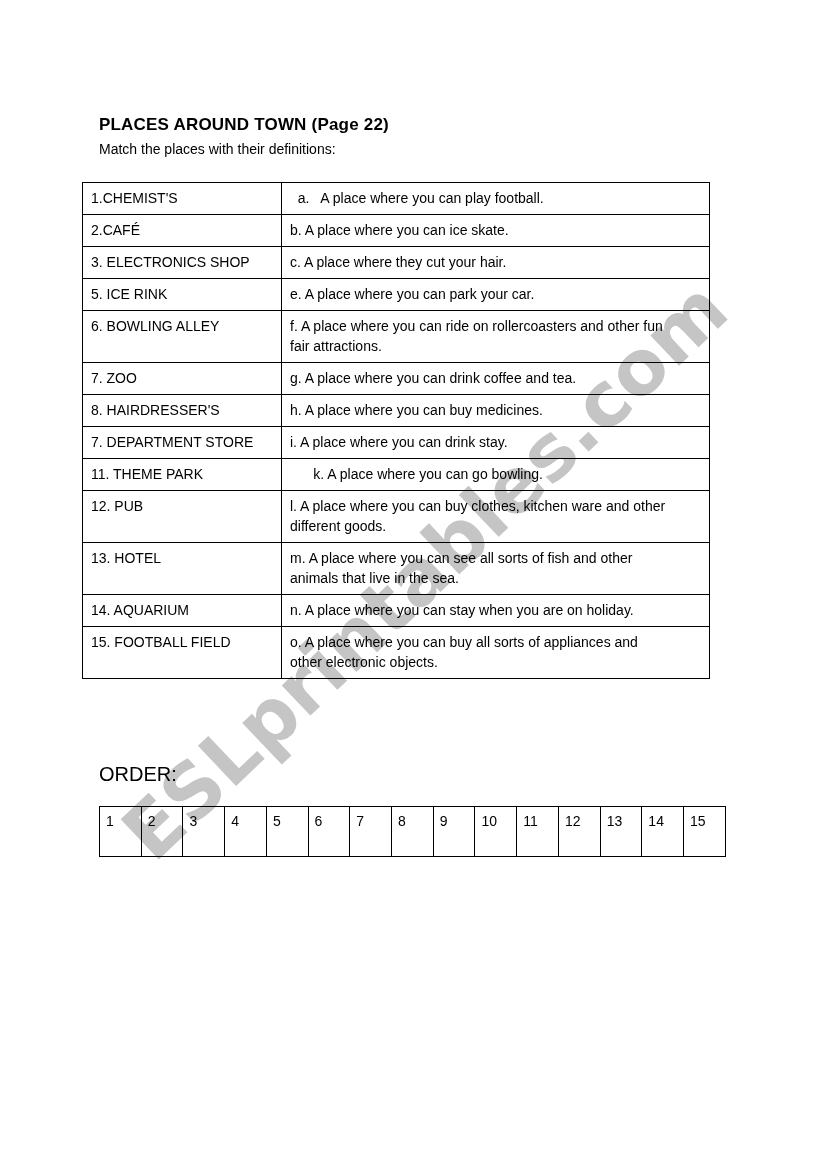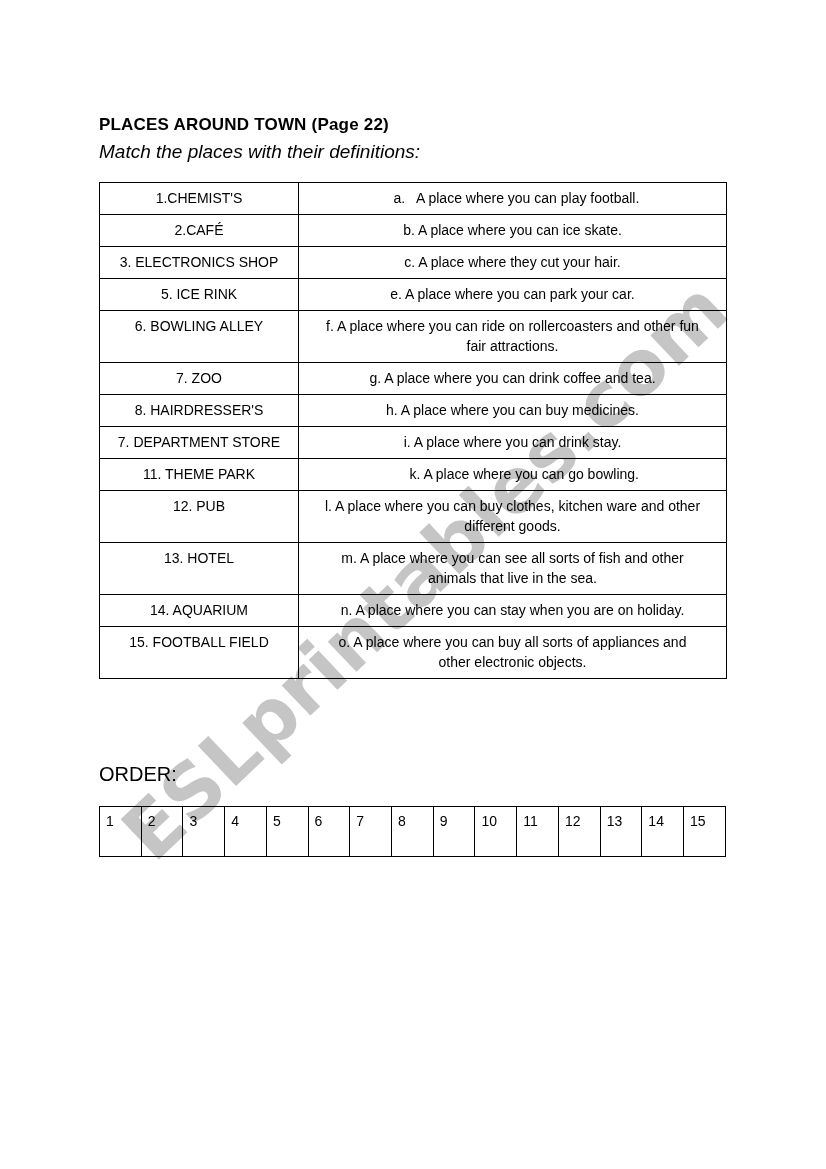--- a/index.html
+++ b/index.html
@@ -42,33 +42,31 @@
     top: 99px;
     font-size: 17px;
     font-weight: bold;
     letter-spacing: 0.2px;
     margin-top: 16px;
   }
   .instructions {
     position: absolute;
     left: 99px;
     top: 141px;
-    font-size: 19px;
-    font-style: italic;
+    font-size: 14px;
   }
 
   table.match-table {
     position: absolute;
-    left: 99px;
+    left: 82px;
     top: 182px;
     width: 627px;
     border-collapse: collapse;
     table-layout: fixed;
     background: transparent;
-    text-align: center;
   }
   table.match-table col.c-place { width: 199px; }
   table.match-table col.c-def   { width: 428px; }
   table.match-table td {
     border: 1px solid #000;
     padding: 5px 8px 6px 8px;
     font-size: 14px;
     line-height: 20px;
     vertical-align: top;
     white-space: pre-wrap;

